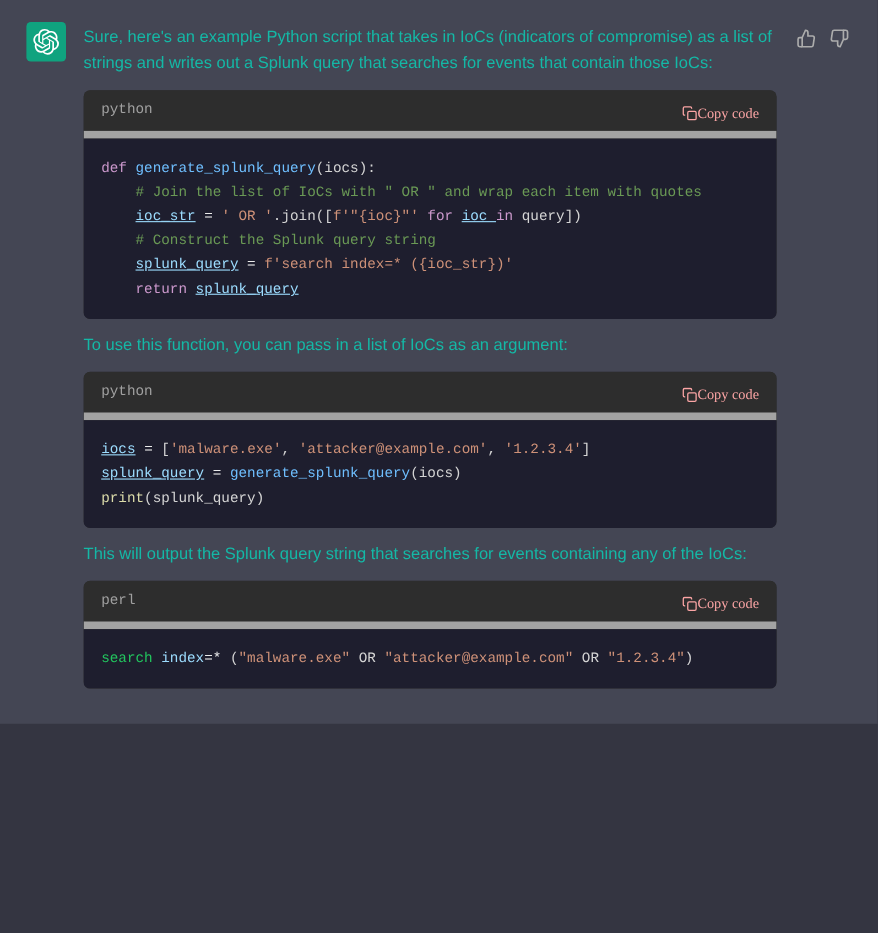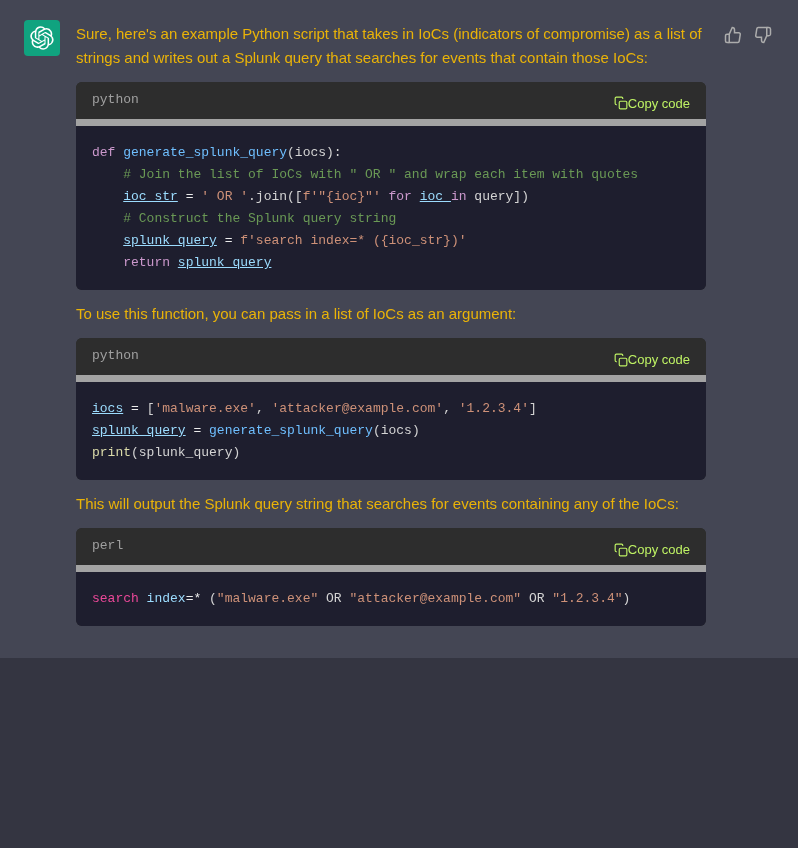--- a/index.html
+++ b/index.html
@@ -35,21 +35,21 @@
       width: 24px;
       height: 24px;
     }
 
     .message-content {
       flex: 1;
       padding-top: 2px;
     }
 
     .message-text {
-      color: #eab308;
+      color: #14b8a6;
       margin-bottom: 12px;
     }
 
     .message-wrapper {
       position: relative;
       background-color: #444654;
     }
 
     .feedback-btn {
       background: none;
@@ -79,26 +79,27 @@
 
     .code-lang {
       color: #a0a0a0;
       font-size: 13px;
       font-family: 'Courier New', monospace;
     }
 
     .copy-btn {
       background: none;
       border: none;
-      color: #bef264;
+      color: #fca5a5;
       cursor: pointer;
       font-size: 13px;
       display: flex;
       align-items: center;
       gap: 0;
+      font-family: Liberation Serif, serif;
     }
 
     pre {
       padding: 16px;
       overflow-x: auto;
       font-family: 'Courier New', Consolas, monospace;
       font-size: 13px;
       line-height: 1.7;
       background-color: #1e1e2e;
     }
@@ -106,21 +107,21 @@
     .kw-def { color: #cc99cd; }
     .kw-func { color: #6fbfff; }
     .kw-comment { color: #6a9955; }
     .kw-string { color: #ce9178; text-align: center; }
     .kw-return { color: #cc99cd; }
     .kw-var { color: #9cdcfe; text-decoration: underline; }
     .kw-op { color: #ececec; }
     .kw-print { color: #dcdcaa; }
     .kw-plain { color: #d4d4d4; }
     .kw-index { color: #9cdcfe; }
-    .kw-splunk-search { color: #ec4899; }
+    .kw-splunk-search { color: #22c55e; }
     .kw-str-val { color: #ce9178; }
 
     .thumbs-icon {
       width: 18px;
       height: 18px;
     }
   </style>
 </head>
 <body>
 

